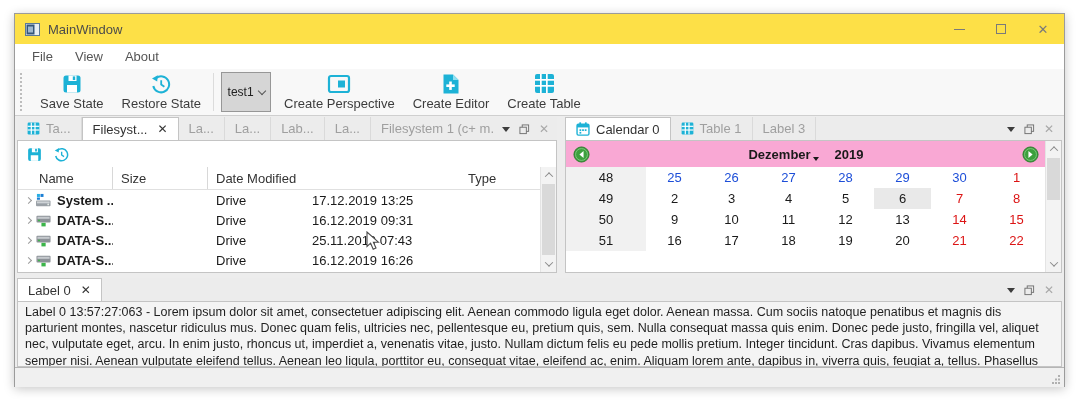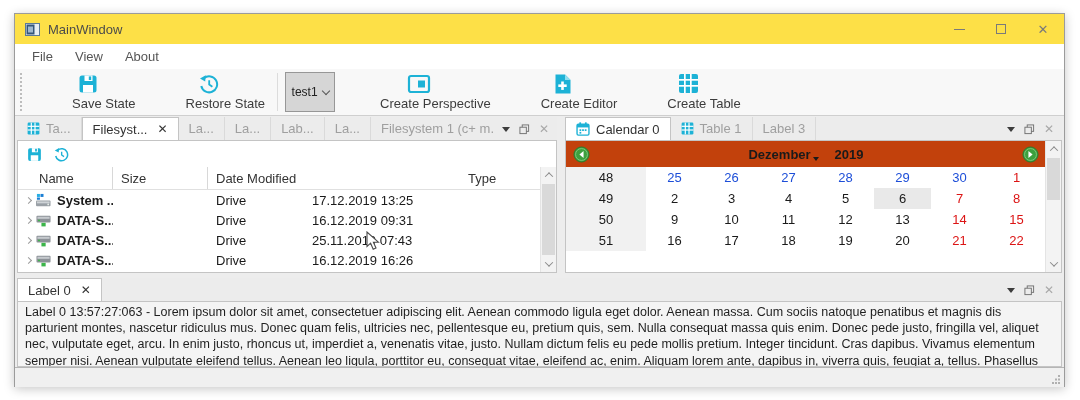--- a/index.html
+++ b/index.html
@@ -21,21 +21,21 @@
   .glyph-close { font-size:13px; color:#7a7a7a; line-height:1; }
 
   
   .menubar { height:25px; background:#fff; display:flex; align-items:center; padding-left:6px; flex:0 0 auto; }
   .menu-item { font-size:13px; color:#555; padding:0 11px; }
 
   
   .toolbar { height:47px; background:#f8f8f8; border-bottom:1px solid #cfcfcf; display:flex; align-items:center; flex:0 0 auto; }
   .tb-handle { width:5px; height:38px; border-left:2px dotted #bdbdbd; margin:0 6px 0 5px; }
   .tbtn { display:flex; flex-direction:column; align-items:center; justify-content:center; gap:2px; padding:0 9px; height:44px; }
-  .tbtn .lbl { font-size:13px; color:#3c3c3c; white-space:nowrap;margin-left:32px; }
+  .tbtn .lbl { font-size:13px; color:#3c3c3c; white-space:nowrap; }
   .tb-sep { width:1px; height:38px; background:#dcdcdc; margin:0 3px; }
   .combo { width:50px; height:40px; background:#d6d6d6; border:1px solid #979797; display:flex;
            align-items:center; justify-content:center; gap:5px; margin:8px 4px; }
   .combo .lbl { font-size:12px; color:#222; }
   .chev { width:6px; height:6px; border-right:1.5px solid #555; border-bottom:1.5px solid #555;
           transform:rotate(45deg); margin-top:-3px; }
 
   
   .dockarea { flex:1; background:#ededed; padding:1px 2px 0 2px; display:flex; flex-direction:column; }
   .toprow { height:156px; display:flex; flex:0 0 auto; }
@@ -86,21 +86,21 @@
   .vs-right { top:0; bottom:0; }
   .vs-arrow { position:absolute; left:0; width:15px; height:16px; display:flex; align-items:center; justify-content:center; }
   .vs-up { top:0; } .vs-down { bottom:0; }
   .chev-up { width:6px; height:6px; border-left:1.5px solid #8a8a8a; border-top:1.5px solid #8a8a8a;
              transform:rotate(45deg) translate(1px,1px); }
   .chev-dn { width:6px; height:6px; border-right:1.5px solid #8a8a8a; border-bottom:1.5px solid #8a8a8a;
              transform:rotate(45deg) translate(-1px,-1px); }
   .vs-thumb { position:absolute; left:1px; width:13px; background:#d9d9d9; }
 
   
-  .calnav { height:26px; background:#c2410c; display:flex; align-items:center; padding:0 22px 0 7px; }
+  .calnav { height:26px; background:#f9a8d4; display:flex; align-items:center; padding:0 22px 0 7px; }
   .calnav .titlewrap { flex:1; display:flex; align-items:center; justify-content:center; gap:16px; }
   .cal-month { font-size:13px; font-weight:bold; color:#1a1a1a; display:flex; align-items:flex-end; gap:2px; }
   .cal-month .mcaret { width:0; height:0; border-left:3.5px solid transparent; border-right:3.5px solid transparent;
                        border-top:4px solid #1a1a1a; margin-bottom:1px; }
   .cal-year { font-size:13px; font-weight:bold; color:#1a1a1a; }
   .calgrid { position:absolute; top:26px; left:0; right:16px; bottom:0; display:flex; flex-direction:column; overflow:hidden; }
   .caldh { height:22px; display:flex; font-size:13px; }
   .calrow { height:21px; display:flex; font-size:13px; }
   .wkcell { width:80px; background:#f1f1f1; display:flex; align-items:center; justify-content:center; color:#1a1a1a; }
   .daycell { flex:1; display:flex; align-items:center; justify-content:center; color:#1a1a1a; }

